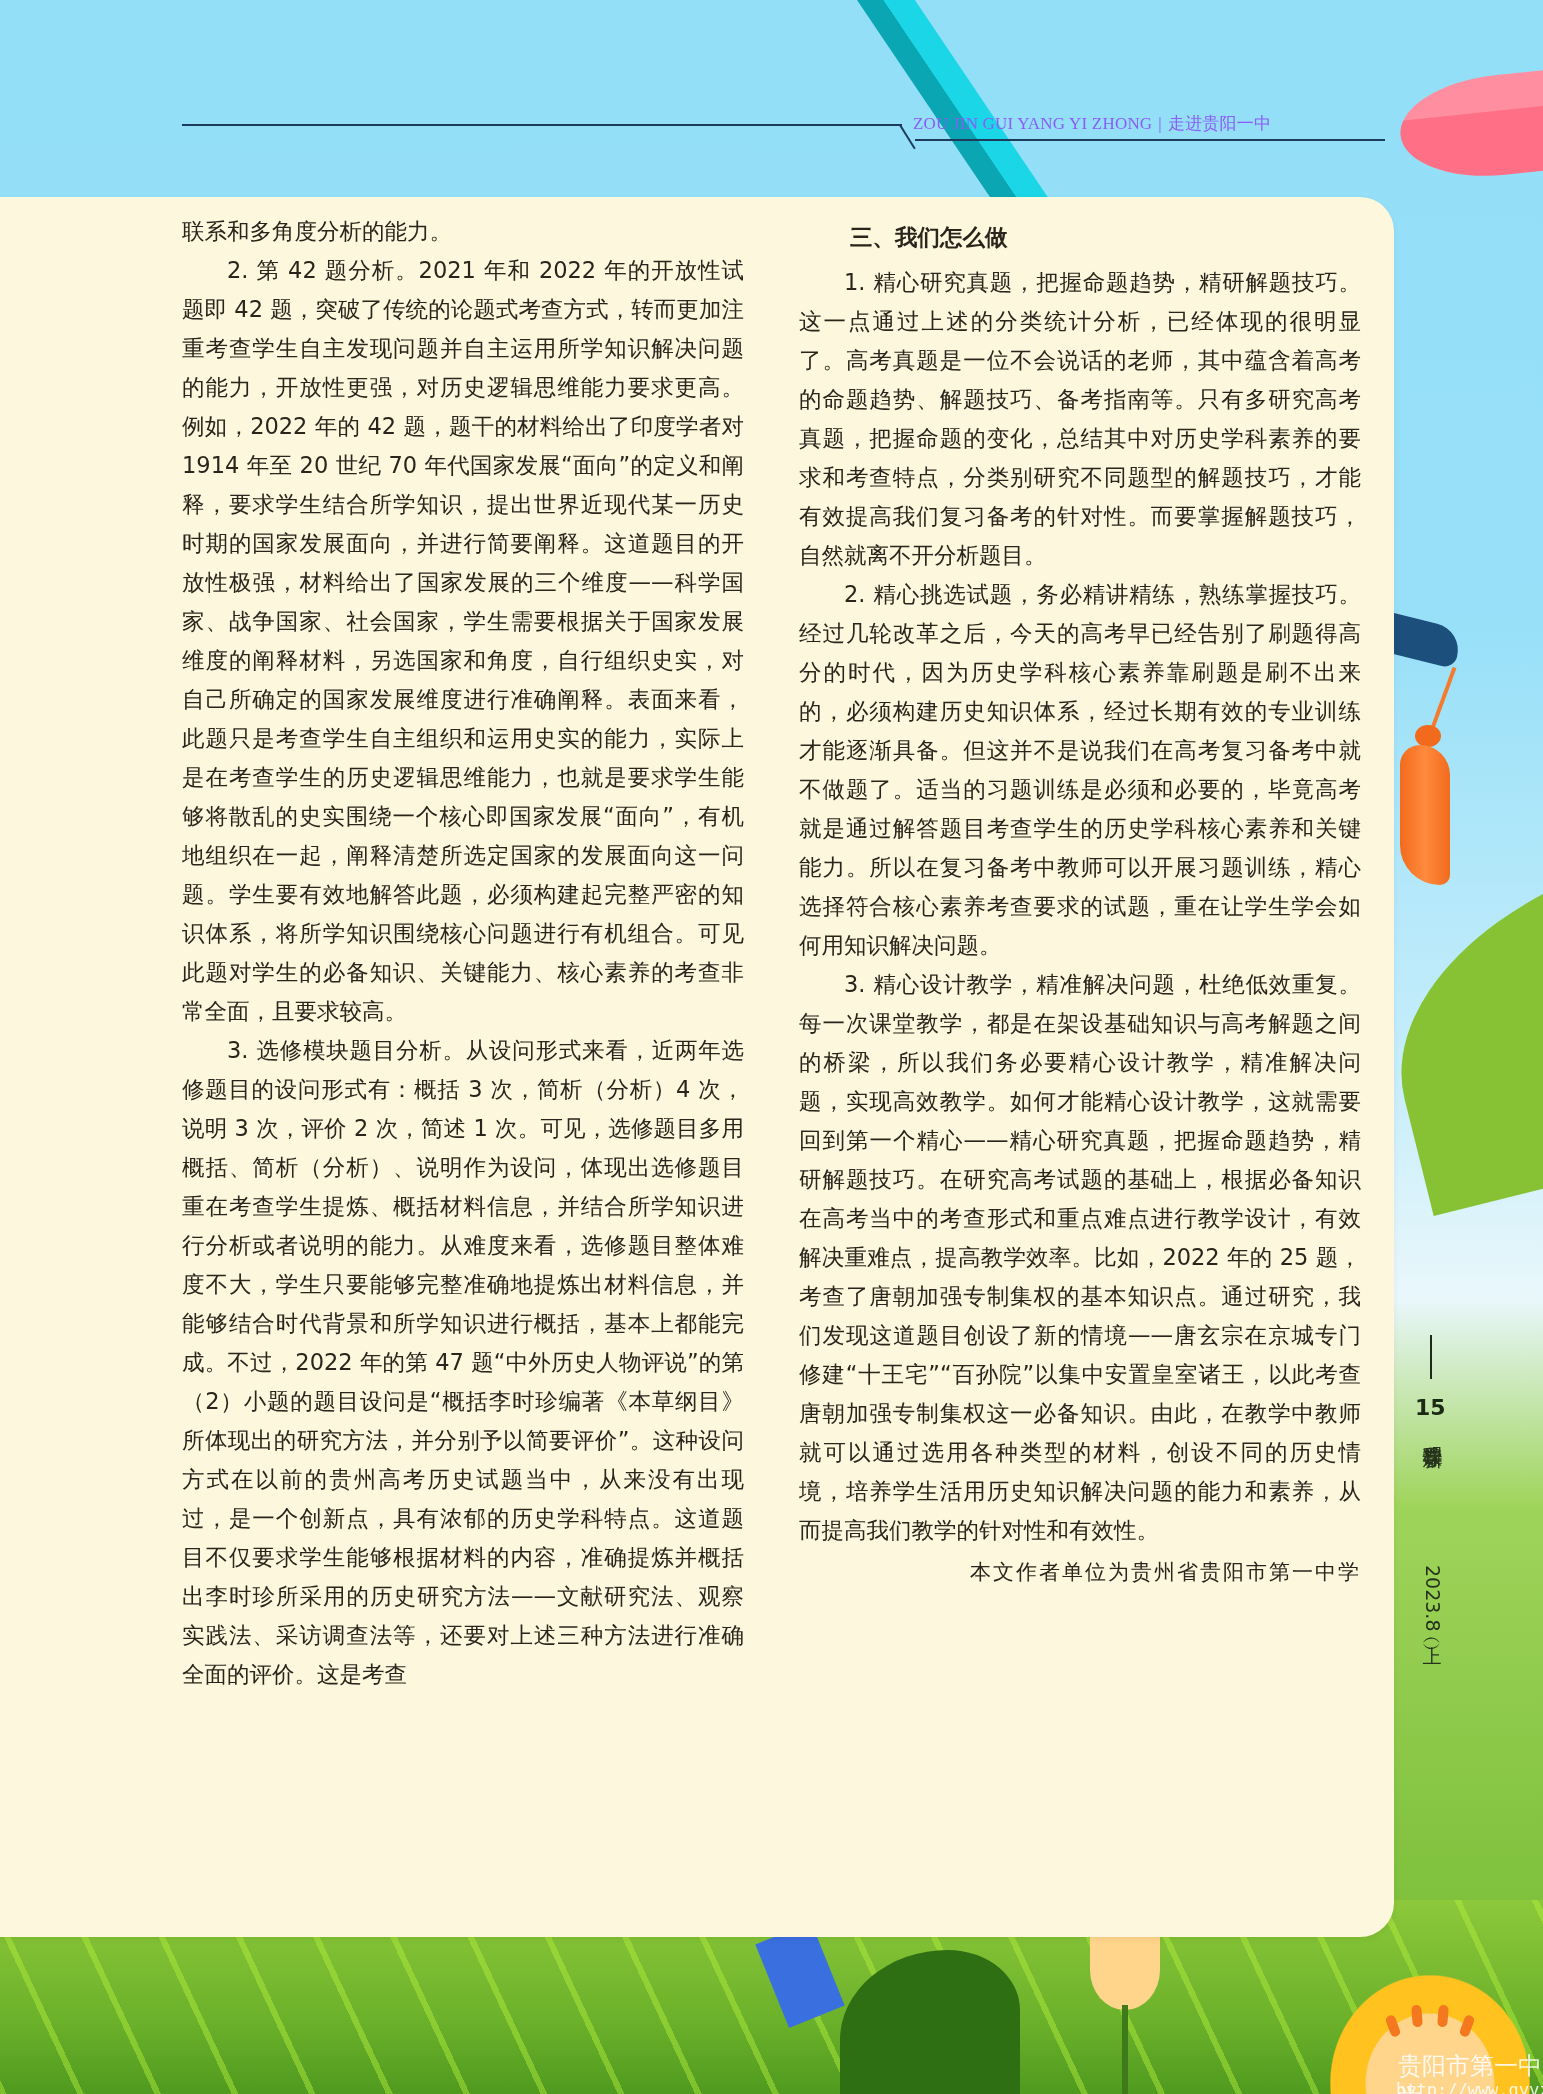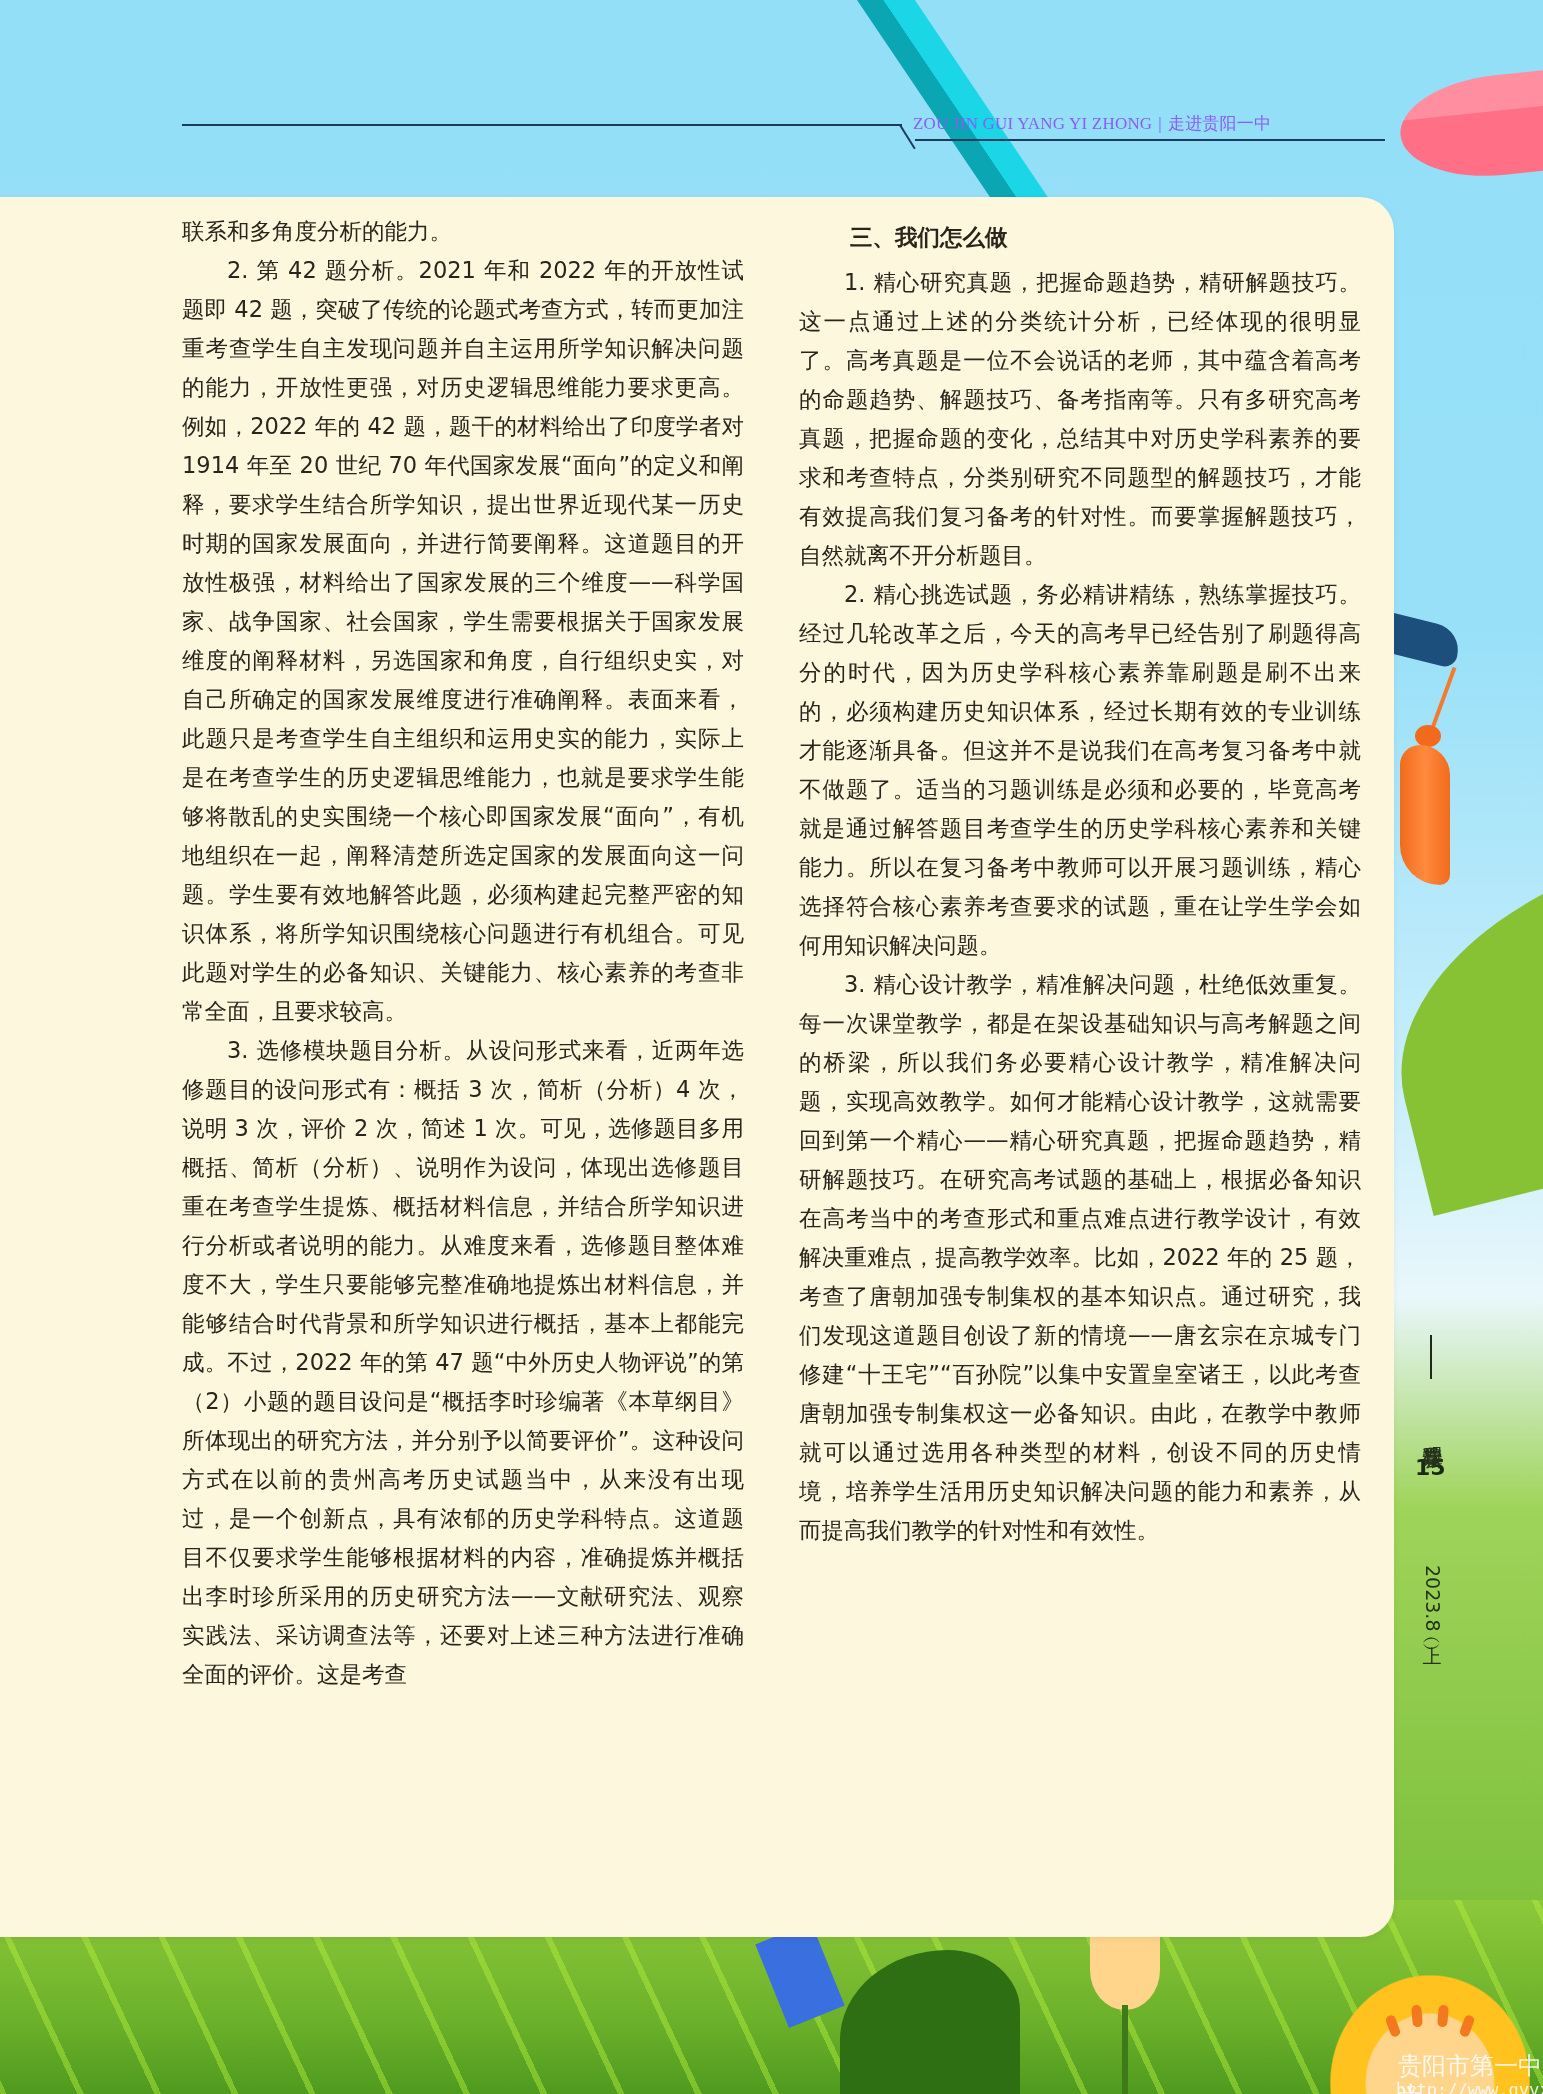--- a/index.html
+++ b/index.html
@@ -80,21 +80,21 @@
   .col p { margin: 0; }
   .col p.indent { text-indent: 2em; }
   .col h3 { margin: 6px; font-size: 22.5px; line-height: 39px; font-weight: bold; text-indent: 2em; }
   .author {
     text-align: right; font-family: "DejaVu Serif", "Liberation Serif", serif;
     letter-spacing: 2px; font-size: 21px; margin-top: 3px;
   }
 
   
   .side-rule { position: absolute; left: 1430px; top: 1335px; width: 2px; height: 44px; background: #1e2a1a; }
-  .page-num { position: absolute; left: 1415px; top: 1455px; font-size: 22px; font-weight: bold; color: #1a2a14; font-family: "DejaVu Sans", sans-serif; }
+  .page-num { position: absolute; left: 1415px; top: 1395px; font-size: 22px; font-weight: bold; color: #1a2a14; font-family: "DejaVu Sans", sans-serif; }
   .journal-vert {
     position: absolute; left: 1418px; top: 1432px; width: 28px;
     font-size: 20px; line-height: 26px; color: #25331c; font-family: "DejaVu Sans", sans-serif;
     writing-mode: vertical-rl; text-orientation: upright;
   }
   .issue-vert {
     position: absolute; left: 1420px; top: 1565px; font-size: 19px; color: #25331c;
     font-family: "DejaVu Sans", sans-serif; writing-mode: vertical-rl;
   }
 
@@ -137,20 +137,21 @@
   <p>联系和多角度分析的能力。</p>
   <p class="indent">2. 第 42 题分析。2021 年和 2022 年的开放性试题即 42 题，突破了传统的论题式考查方式，转而更加注重考查学生自主发现问题并自主运用所学知识解决问题的能力，开放性更强，对历史逻辑思维能力要求更高。例如，2022 年的 42 题，题干的材料给出了印度学者对 1914 年至 20 世纪 70 年代国家发展“面向”的定义和阐释，要求学生结合所学知识，提出世界近现代某一历史时期的国家发展面向，并进行简要阐释。这道题目的开放性极强，材料给出了国家发展的三个维度——科学国家、战争国家、社会国家，学生需要根据关于国家发展维度的阐释材料，另选国家和角度，自行组织史实，对自己所确定的国家发展维度进行准确阐释。表面来看，此题只是考查学生自主组织和运用史实的能力，实际上是在考查学生的历史逻辑思维能力，也就是要求学生能够将散乱的史实围绕一个核心即国家发展“面向”，有机地组织在一起，阐释清楚所选定国家的发展面向这一问题。学生要有效地解答此题，必须构建起完整严密的知识体系，将所学知识围绕核心问题进行有机组合。可见此题对学生的必备知识、关键能力、核心素养的考查非常全面，且要求较高。</p>
   <p class="indent">3. 选修模块题目分析。从设问形式来看，近两年选修题目的设问形式有：概括 3 次，简析（分析）4 次，说明 3 次，评价 2 次，简述 1 次。可见，选修题目多用概括、简析（分析）、说明作为设问，体现出选修题目重在考查学生提炼、概括材料信息，并结合所学知识进行分析或者说明的能力。从难度来看，选修题目整体难度不大，学生只要能够完整准确地提炼出材料信息，并能够结合时代背景和所学知识进行概括，基本上都能完成。不过，2022 年的第 47 题“中外历史人物评说”的第（2）小题的题目设问是“概括李时珍编著《本草纲目》所体现出的研究方法，并分别予以简要评价”。这种设问方式在以前的贵州高考历史试题当中，从来没有出现过，是一个创新点，具有浓郁的历史学科特点。这道题目不仅要求学生能够根据材料的内容，准确提炼并概括出李时珍所采用的历史研究方法——文献研究法、观察实践法、采访调查法等，还要对上述三种方法进行准确全面的评价。这是考查</p>
 </div>
 
 <div class="col col-right">
   <h3>三、我们怎么做</h3>
   <p class="indent">1. 精心研究真题，把握命题趋势，精研解题技巧。这一点通过上述的分类统计分析，已经体现的很明显了。高考真题是一位不会说话的老师，其中蕴含着高考的命题趋势、解题技巧、备考指南等。只有多研究高考真题，把握命题的变化，总结其中对历史学科素养的要求和考查特点，分类别研究不同题型的解题技巧，才能有效提高我们复习备考的针对性。而要掌握解题技巧，自然就离不开分析题目。</p>
   <p class="indent">2. 精心挑选试题，务必精讲精练，熟练掌握技巧。经过几轮改革之后，今天的高考早已经告别了刷题得高分的时代，因为历史学科核心素养靠刷题是刷不出来的，必须构建历史知识体系，经过长期有效的专业训练才能逐渐具备。但这并不是说我们在高考复习备考中就不做题了。适当的习题训练是必须和必要的，毕竟高考就是通过解答题目考查学生的历史学科核心素养和关键能力。所以在复习备考中教师可以开展习题训练，精心选择符合核心素养考查要求的试题，重在让学生学会如何用知识解决问题。</p>
   <p class="indent">3. 精心设计教学，精准解决问题，杜绝低效重复。每一次课堂教学，都是在架设基础知识与高考解题之间的桥梁，所以我们务必要精心设计教学，精准解决问题，实现高效教学。如何才能精心设计教学，这就需要回到第一个精心——精心研究真题，把握命题趋势，精研解题技巧。在研究高考试题的基础上，根据必备知识在高考当中的考查形式和重点难点进行教学设计，有效解决重难点，提高教学效率。比如，2022 年的 25 题，考查了唐朝加强专制集权的基本知识点。通过研究，我们发现这道题目创设了新的情境——唐玄宗在京城专门修建“十王宅”“百孙院”以集中安置皇室诸王，以此考查唐朝加强专制集权这一必备知识。由此，在教学中教师就可以通过选用各种类型的材料，创设不同的历史情境，培养学生活用历史知识解决问题的能力和素养，从而提高我们教学的针对性和有效性。</p>
+  <div class="author">本文作者单位为贵州省贵阳市第一中学</div>
 </div>
 
 <div class="side-rule"></div>
 <div class="page-num">15</div>
 <div class="journal-vert">新课程导学</div>
 <div class="issue-vert">2023.8（上）</div>
 
 <div class="wm-title">贵阳市第一中学</div>
 <div class="wm-url">http://www.gyyz.com.cn</div>
 

